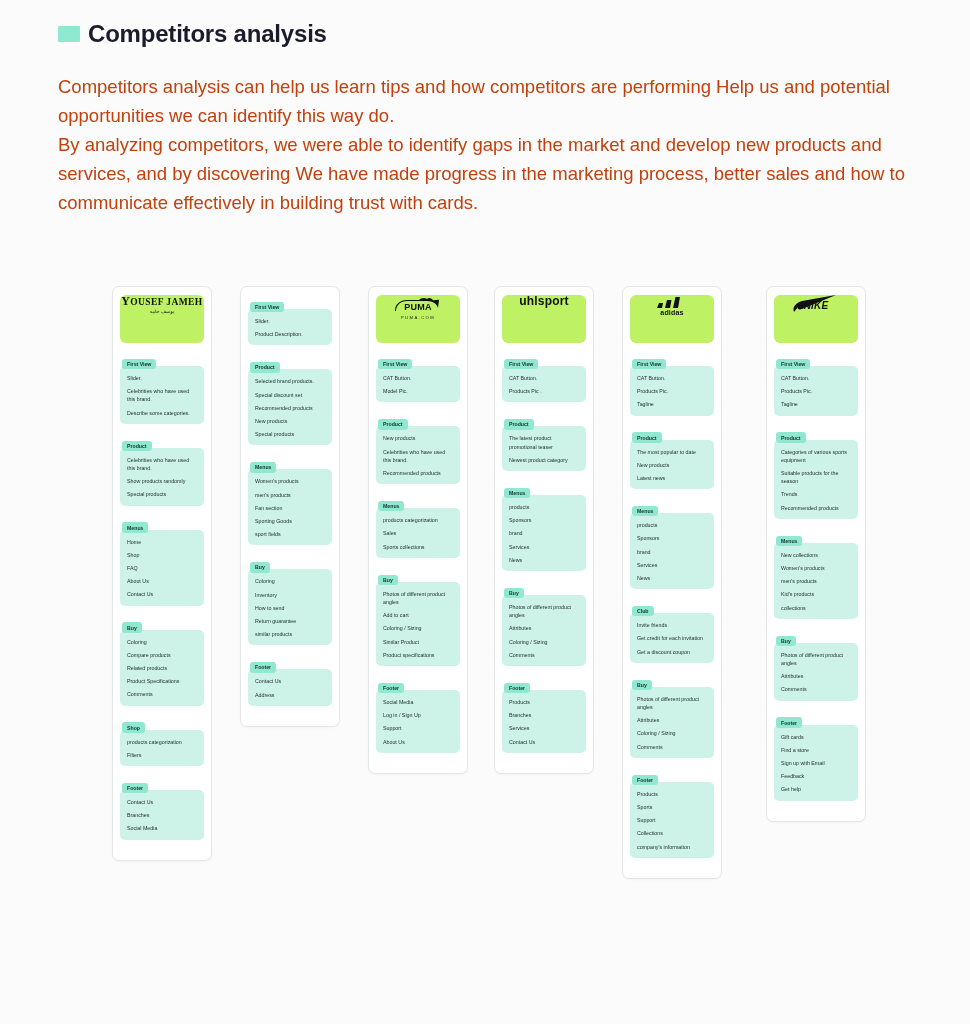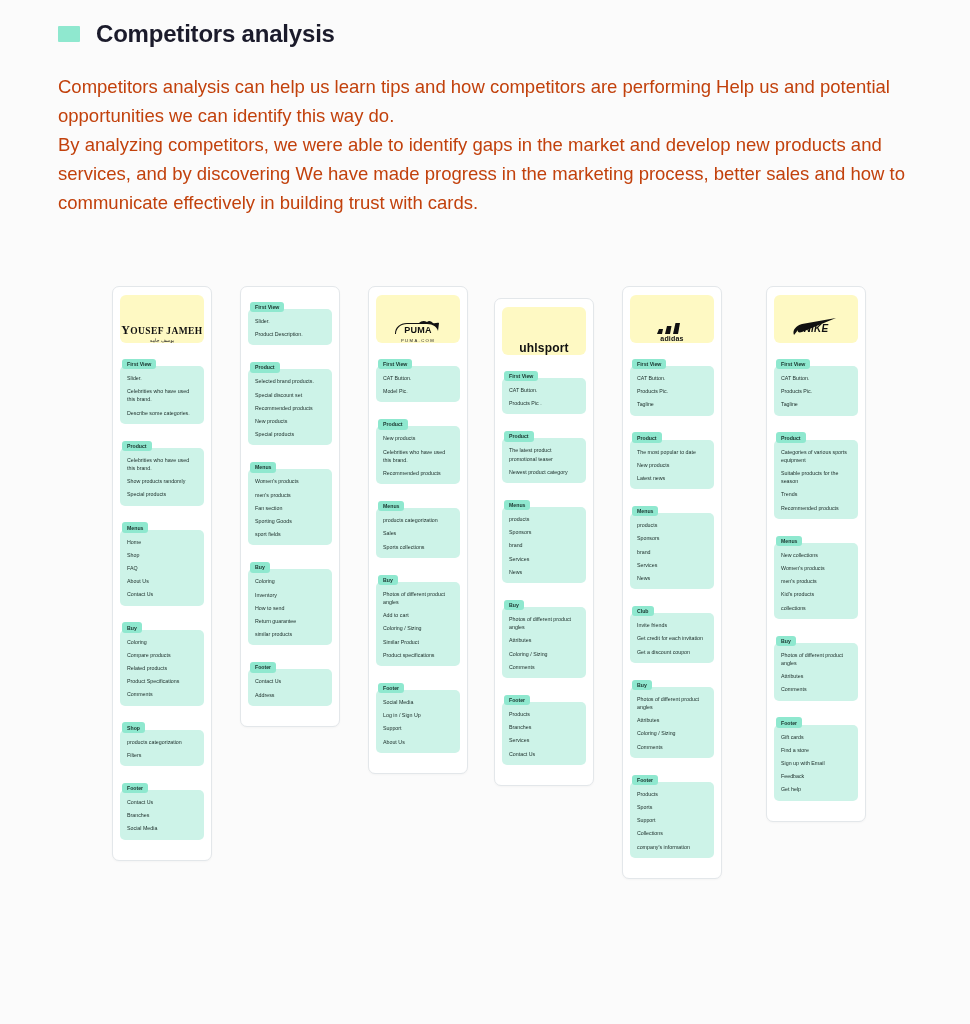--- a/index.html
+++ b/index.html
@@ -13,21 +13,21 @@
   .page {
     position: relative;
     width: 970px; height: 1024px;
     background: #fbfbfb;
   }
 
   
   .title-row {
     position: absolute;
     left: 58px; top: 20px;
-    display: flex; align-items: center; gap: 8px;
+    display: flex; align-items: center;
   }
   .title-bar {
     width: 22px; height: 16px;
     background: #8fe8cf;
     margin-right: 8px;
     border-radius: 1px;
   }
   .title-text {
     font-size: 24px;
     font-weight: bold;
@@ -60,24 +60,24 @@
   }
   .col-inner {
     background: #ffffff;
     border: 1px solid #e3e7ea;
     border-radius: 7px;
     padding: 8px 7px 10px 7px;
     box-shadow: 0 1px 2px rgba(0,0,0,0.03);
   }
   .brand-box {
     height: 48px;
-    background: #fef9c3;
+    background: #bef264;
     border-radius: 6px;
     display: flex;
-    align-items: flex-end;
+    align-items: flex-start;
     justify-content: center;
     margin-bottom: 9px;
     overflow: hidden;
   }
   .brand-logo {
     font-size: 11px;
     font-weight: bold;
     color: #111;
     text-align: center;
     line-height: 1.05;
@@ -247,21 +247,21 @@
               <div class="item">Product specifications</div>
             </div></div>
           <div class="group"><span class="group-label">Footer</span><div class="group-body">
               <div class="item">Social Media</div>
               <div class="item">Log in / Sign Up</div>
               <div class="item">Support</div>
               <div class="item">About Us</div>
             </div></div>
         </div>
       </div>
-      <div class="col" style="left: 382px; margin-top: 12px;">
+      <div class="col" style="left: 382px;">
         <div class="col-inner">
           <div class="brand-box">
             <div class="brand-logo" style="font-size:12px;">uhlsport</div>
           </div>
           <div class="group"><span class="group-label">First View</span><div class="group-body">
               <div class="item">CAT Button.</div>
               <div class="item">Products Pic .</div>
             </div></div>
           <div class="group"><span class="group-label">Product</span><div class="group-body">
               <div class="item">The latest product promotional teaser</div>

